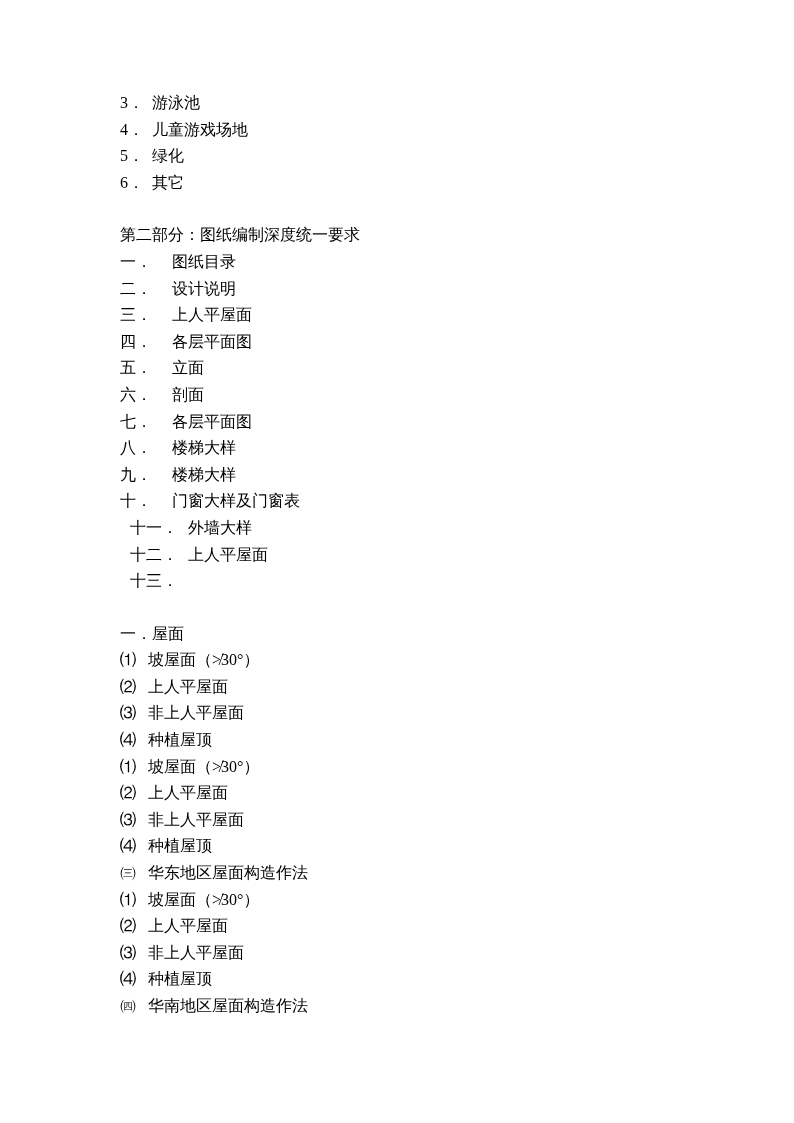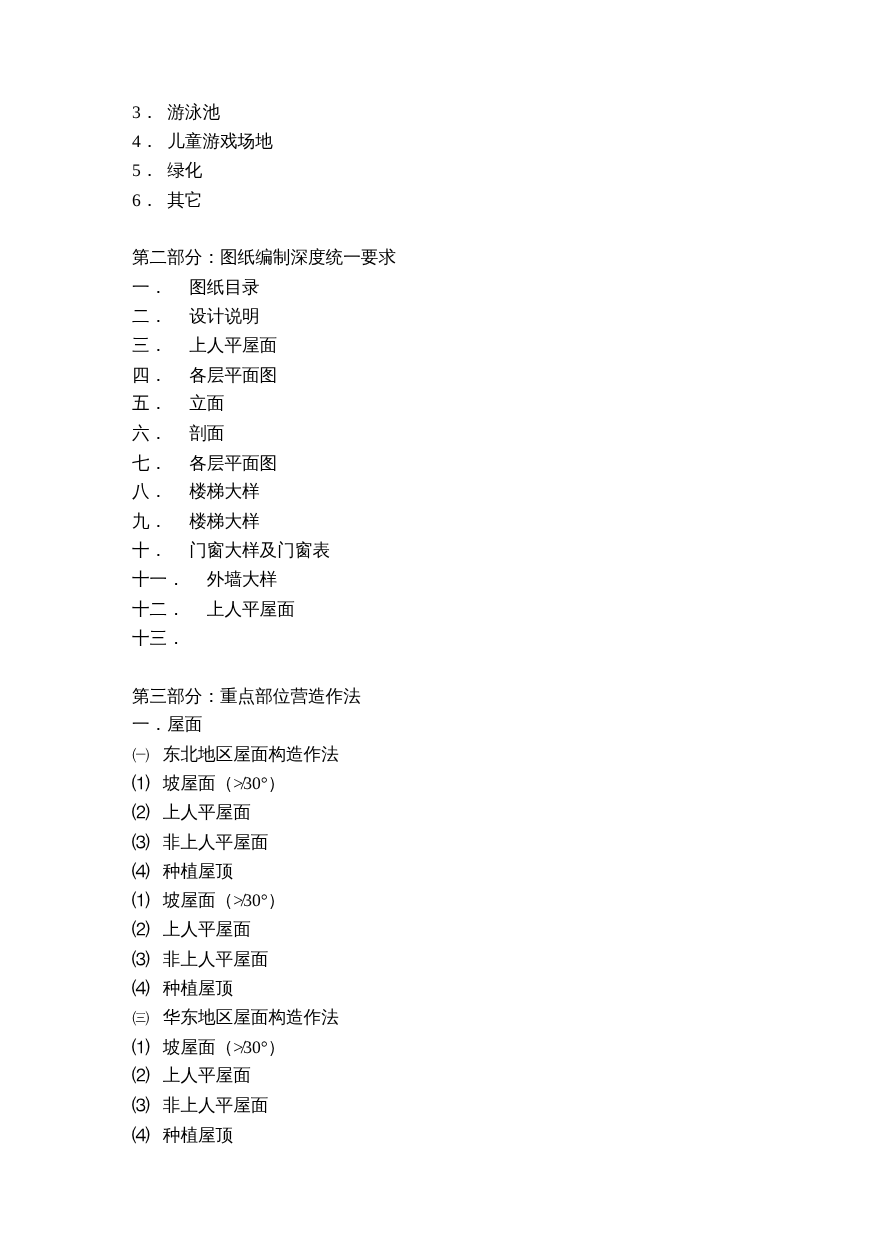--- a/index.html
+++ b/index.html
@@ -30,20 +30,21 @@
     .section-spacer {
       height: 26px;
     }
     .chinese-wide-num {
       min-width: 52px;
       display: inline-block;
     }
     .chinese-wide-num2 {
       min-width: 68px;
       display: inline-block;
+      text-align: center;
     }
     .sub-marker {
       display: inline-block;
       min-width: 28px;
     }
   </style>
 </head>
 <body>
 
 <div>
@@ -120,27 +121,23 @@
       <span>上人平屋面</span>
     </div>
     <div class="line item-numbered">
       <span class="chinese-wide-num2">十三．</span>
     </div>
   </div>
 
   <div class="section-spacer"></div>
 
   <div>
-    <div class="line">第三部分：重点部位营造作法</div>
     <div class="line">一．屋面</div>
 
     <div>
-      <div class="line">
-        <span class="sub-marker">㈠</span><span>东北地区屋面构造作法</span>
-      </div>
       <div class="line">
         <span class="sub-marker">⑴</span><span>坡屋面（≯30°）</span>
       </div>
       <div class="line">
         <span class="sub-marker">⑵</span><span>上人平屋面</span>
       </div>
       <div class="line">
         <span class="sub-marker">⑶</span><span>非上人平屋面</span>
       </div>
       <div class="line">
@@ -174,16 +171,21 @@
         <span class="sub-marker">⑵</span><span>上人平屋面</span>
       </div>
       <div class="line">
         <span class="sub-marker">⑶</span><span>非上人平屋面</span>
       </div>
       <div class="line">
         <span class="sub-marker">⑷</span><span>种植屋顶</span>
       </div>
     </div>
 
+    <div>
+      <div class="line">
+        <span class="sub-marker">㈣</span><span>华南地区屋面构造作法</span>
+      </div>
+    </div>
 
   </div>
 
 </div>
 
 </body></html>

